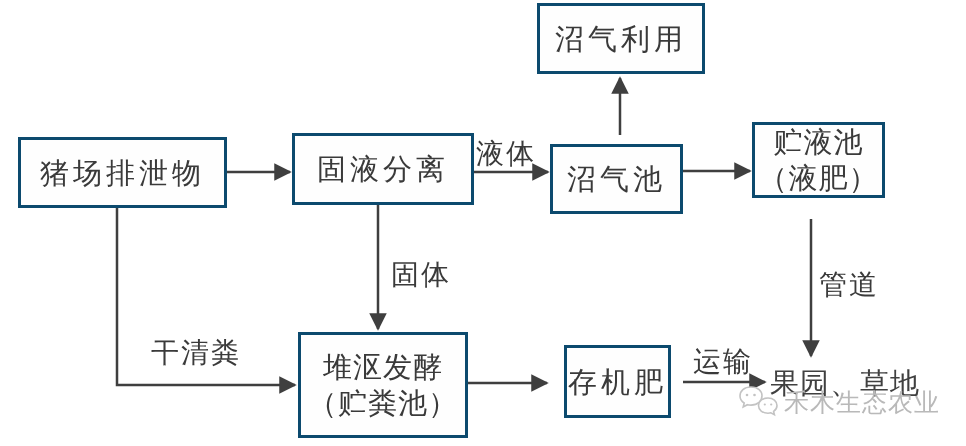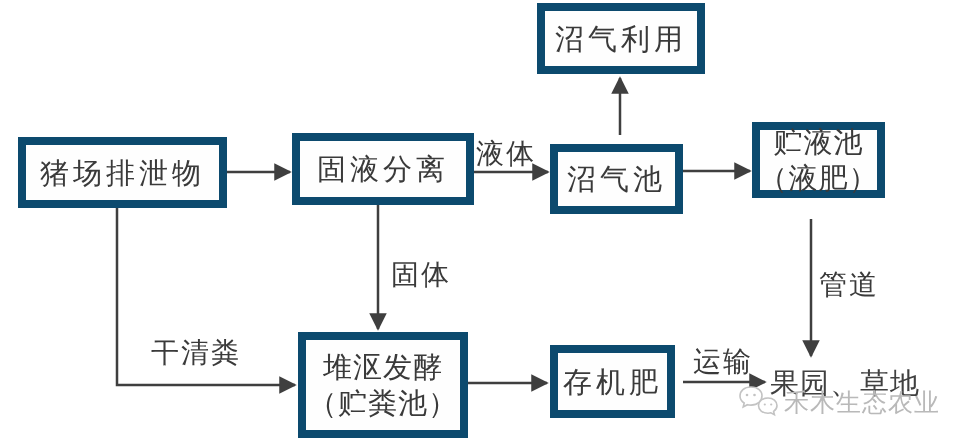--- a/index.html
+++ b/index.html
@@ -13,21 +13,21 @@
     overflow: hidden;
   }
   .arrows-layer {
     position: absolute;
     left: 0; top: 0;
     width: 966px; height: 446px;
   }
   .node {
     position: absolute;
     box-sizing: border-box;
-    border: 8px solid #0c4a6e;
+    border: 3px solid #0c4a6e;
     background: #fefefe;
     display: flex;
     flex-direction: column;
     align-items: center;
     justify-content: center;
     font-size: 29px;
     letter-spacing: 4px;
     line-height: 36px;
     text-align: center;
     color: #3a3a3a;
@@ -59,21 +59,21 @@
     letter-spacing: 1px;
     white-space: nowrap;
   }
   
   .n-biogas-use            { left: 537px; top: 3px;   width: 168px; height: 71px; }
   .n-pig-excrement         { left: 18px;  top: 137px; width: 209px; height: 71px; }
   .n-solid-liquid          { left: 292px; top: 133px; width: 182px; height: 72px; text-align: center; }
   .n-biogas-digester       { left: 550px; top: 144px; width: 133px; height: 70px; }
   .n-liquid-storage        { left: 752px; top: 122px; width: 133px; height: 76px; letter-spacing: 1px; }
   .n-compost               { left: 298px; top: 332px; width: 170px; height: 106px; letter-spacing: 1px; }
-  .n-organic-fertilizer    { left: 550px; top: 345px; width: 125px; height: 73px; }
+  .n-organic-fertilizer    { left: 564px; top: 345px; width: 107px; height: 73px; }
   
   .l-liquid     { left: 472px; top: 124px; width: 68px; margin-top: 11px; }
   .l-solid      { left: 386px; top: 256px; width: 70px; }
   .l-dry-manure { left: 148px; top: 334px; width: 96px; }
   .l-pipeline   { left: 814px; top: 266px; width: 70px; }
   .l-transport  { left: 689px; top: 343px; width: 68px; }
   .t-destination { left: 770px; top: 364px; }
 </style>
 </head>
 <body>

